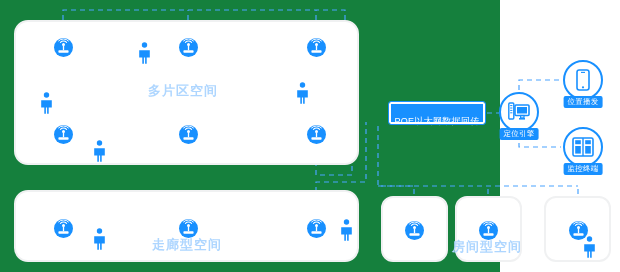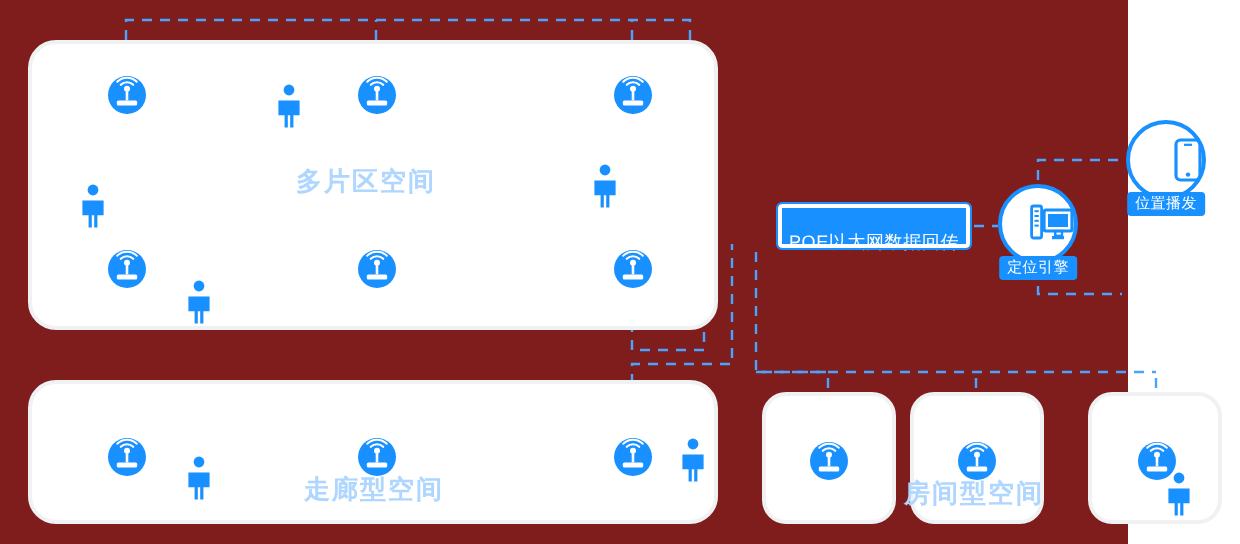--- a/index.html
+++ b/index.html
@@ -1,18 +1,18 @@
 <!DOCTYPE html>
 <html><head>
 <meta charset="utf-8">
 <style>
   html,body{margin:0;padding:0;background:#ffffff;}
   body{width:620px;height:272px;overflow:hidden;
        font-family:"Liberation Sans","DejaVu Sans",sans-serif;}
-  .stage{position:relative;width:564px;height:272px;background:#7f1d1d;}
+  .stage{position:relative;width:500px;height:272px;background:#15803d;}
 
   
   .space{position:absolute;background:#ffffff;border:2px solid #f0f1f2;
          border-radius:14px;box-sizing:border-box;}
   #zone-multi{left:14px;  top:20px;  width:345px; height:145px;}
   #zone-corr {left:14px;  top:190px; width:345px; height:72px;}
   #room-1    {left:381px; top:196px; width:67px;  height:66px; border-radius:12px;}
   #room-2    {left:455px; top:196px; width:67px;  height:66px; border-radius:12px;}
   #room-3    {left:544px; top:196px; width:67px;  height:66px; border-radius:12px;}
 
@@ -32,21 +32,21 @@
   
   #poe-box{position:absolute;left:389px;top:102px;width:96px;height:22px;
            background:#1890ff;border:2px solid #ffffff;outline:1px solid #1890ff;
            border-radius:2px;box-sizing:border-box;
            display:flex;align-items:center;justify-content:center;}
   #poe-box span{color:#ffffff;font-size:9px;white-space:nowrap;letter-spacing:.3px;margin-top:16px;}
 
   
   .node{position:absolute;width:40px;height:40px;border:2px solid #1890ff;
         border-radius:50%;background:#fff;box-sizing:border-box;
-        display:flex;align-items:center;justify-content:flex-end;}
+        display:flex;align-items:center;justify-content:center;}
   #node-engine{left:499px;top:92px;}
   #node-phone {left:563px;top:60px;}
   #node-dash  {left:563px;top:127px;}
 
   .node-tag{position:absolute;background:#1890ff;color:#fff;font-size:7.5px;
             padding:1px 4px;border-radius:2px;white-space:nowrap;
             left:50%;transform:translateX(-50%);top:34px;letter-spacing:.2px;}
 </style>
 </head>
 <body>
@@ -239,14 +239,25 @@
 
   <div class="node" id="node-phone">
     <svg width="14" height="22" viewBox="0 0 14 22">
       <rect x="1" y="1" width="12" height="20" rx="2.2" fill="none" stroke="#1890ff" stroke-width="1.6"></rect>
       <line x1="5" y1="3.4" x2="9" y2="3.4" stroke="#1890ff" stroke-width="1.1"></line>
       <circle cx="7" cy="18.3" r="1.1" fill="#1890ff"></circle>
     </svg>
     <span class="node-tag">位置播发</span>
   </div>
 
+  <div class="node" id="node-dash">
+    <svg width="22" height="20" viewBox="0 0 22 20">
+      <rect x="1" y="1" width="20" height="18" rx="1.6" fill="none" stroke="#1890ff" stroke-width="1.6"></rect>
+      <line x1="11" y1="1" x2="11" y2="19" stroke="#1890ff" stroke-width="1.4"></line>
+      <rect x="3.2" y="3.2" width="5.6" height="4" fill="#1890ff"></rect>
+      <rect x="13.2" y="3.2" width="5.6" height="4" fill="#1890ff"></rect>
+      <rect x="3.2" y="9" width="5.6" height="7.6" fill="#1890ff"></rect>
+      <rect x="13.2" y="9" width="5.6" height="7.6" fill="#1890ff"></rect>
+    </svg>
+    <span class="node-tag">监控终端</span>
+  </div>
 
 </div>
 
 </body></html>

